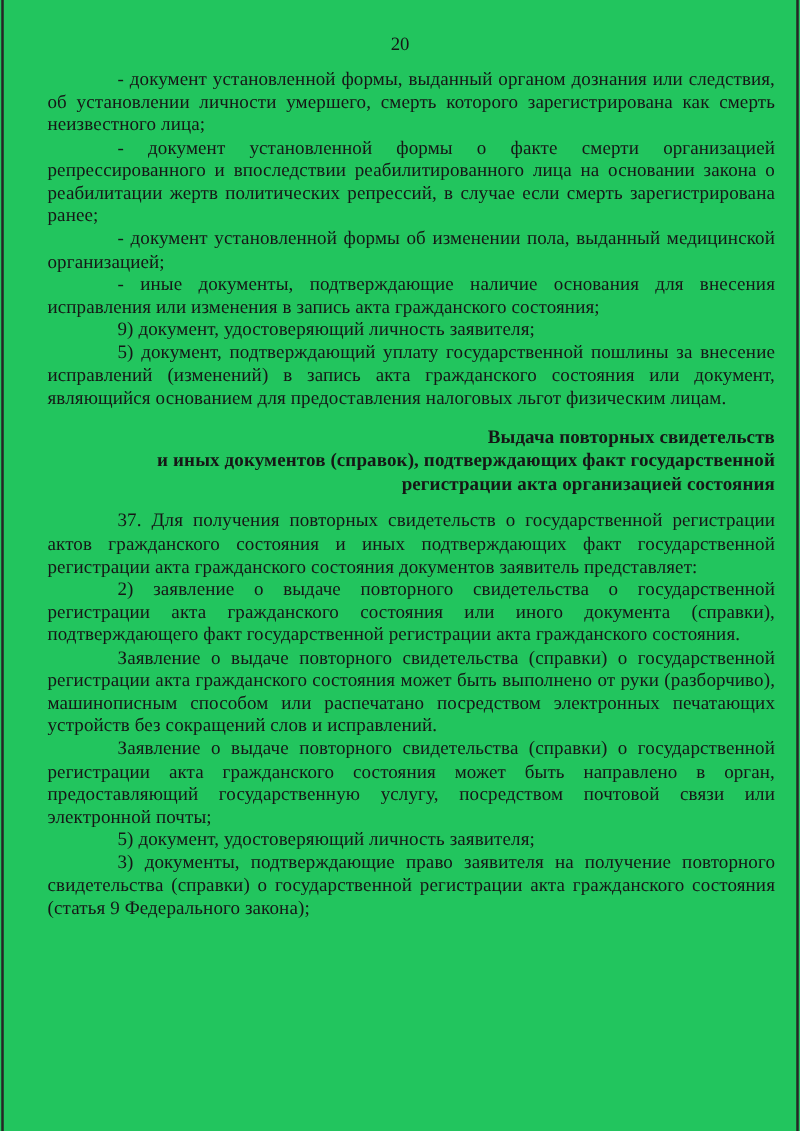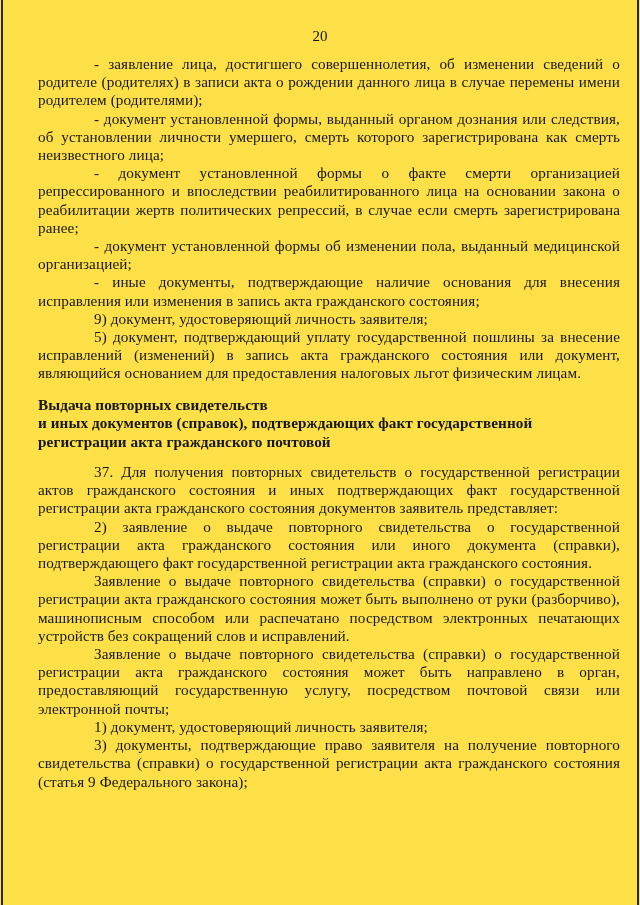--- a/index.html
+++ b/index.html
@@ -11,21 +11,21 @@
     width: 640px;
     height: 905px;
     overflow: hidden;
     font-family: "Liberation Serif", "DejaVu Serif", serif;
     color: #161616;
   }
   .page {
     position: relative;
     width: 640px;
     height: 905px;
-    background: #fde047;
+    background: #22c55e;
   }
   .scan-border {
     position: absolute;
     top: 0;
     bottom: 0;
     width: 2px;
     background: #262626;
   }
   .scan-border.left  { left: 1px; }
   .scan-border.right { right: 1px; }
@@ -41,52 +41,51 @@
     line-height: 18.2px;
     letter-spacing: 0.1px;
   }
   .text-block p {
     margin: 0;
     text-indent: 56px;
     text-align: justify;
   }
   .section-heading {
     font-weight: bold;
-    text-align: left;
+    text-align: right;
     margin: 13px 0 11px 0;
     line-height: 18.8px;
   }
 </style>
 </head>
 <body>
 
 <div class="page">
 
   <div class="scan-border left"></div>
   <div class="scan-border right"></div>
 
   <div class="page-number">20</div>
 
   <div class="text-block">
 
-    <p>- заявление лица, достигшего совершеннолетия, об изменении сведений о родителе (родителях) в записи акта о рождении данного лица в случае перемены имени родителем (родителями);</p>
     <p>- документ установленной формы, выданный органом дознания или следствия, об установлении личности умершего, смерть которого зарегистрирована как смерть неизвестного лица;</p>
     <p>- документ установленной формы о факте смерти организацией репрессированного и впоследствии реабилитированного лица на основании закона о реабилитации жертв политических репрессий, в случае если смерть зарегистрирована ранее;</p>
     <p>- документ установленной формы об изменении пола, выданный медицинской организацией;</p>
     <p>- иные документы, подтверждающие наличие основания для внесения исправления или изменения в запись акта гражданского состояния;</p>
     <p>9) документ, удостоверяющий личность заявителя;</p>
     <p>5) документ, подтверждающий уплату государственной пошлины за внесение исправлений (изменений) в запись акта гражданского состояния или документ, являющийся основанием для предоставления налоговых льгот физическим лицам.</p>
 
     <div class="section-heading">
       <div>Выдача повторных свидетельств</div>
       <div>и иных документов (справок), подтверждающих факт государственной</div>
-      <div>регистрации акта гражданского почтовой</div>
+      <div>регистрации акта организацией состояния</div>
     </div>
 
     <p>37. Для получения повторных свидетельств о государственной регистрации актов гражданского состояния и иных подтверждающих факт государственной регистрации акта гражданского состояния документов заявитель представляет:</p>
     <p>2) заявление о выдаче повторного свидетельства о государственной регистрации акта гражданского состояния или иного документа (справки), подтверждающего факт государственной регистрации акта гражданского состояния.</p>
     <p>Заявление о выдаче повторного свидетельства (справки) о государственной регистрации акта гражданского состояния может быть выполнено от руки (разборчиво), машинописным способом или распечатано посредством электронных печатающих устройств без сокращений слов и исправлений.</p>
     <p>Заявление о выдаче повторного свидетельства (справки) о государственной регистрации акта гражданского состояния может быть направлено в орган, предоставляющий государственную услугу, посредством почтовой связи или электронной почты;</p>
-    <p>1) документ, удостоверяющий личность заявителя;</p>
+    <p>5) документ, удостоверяющий личность заявителя;</p>
     <p>3) документы, подтверждающие право заявителя на получение повторного свидетельства (справки) о государственной регистрации акта гражданского состояния (статья 9 Федерального закона);</p>
 
   </div>
 </div>
 
 </body></html>

